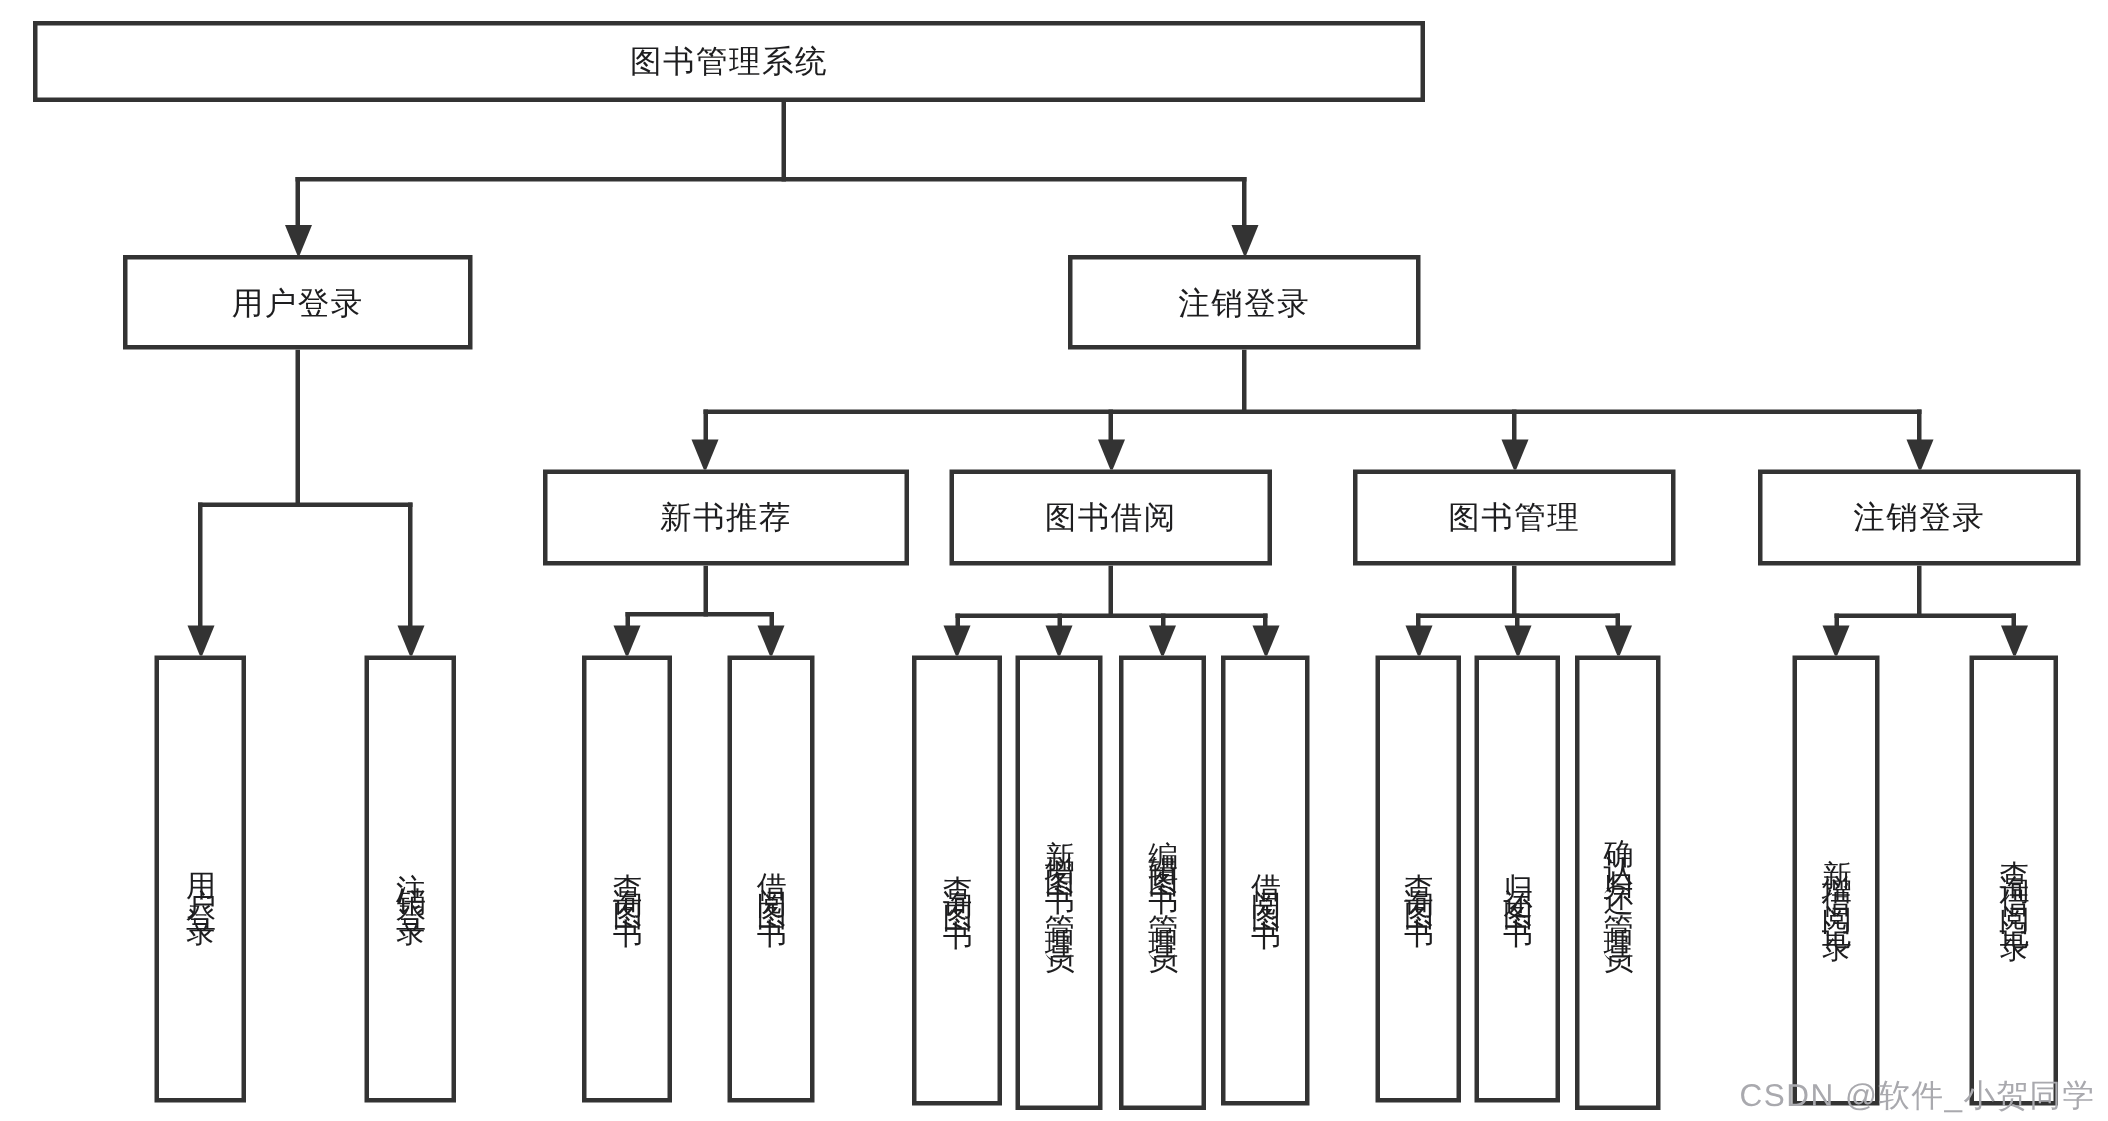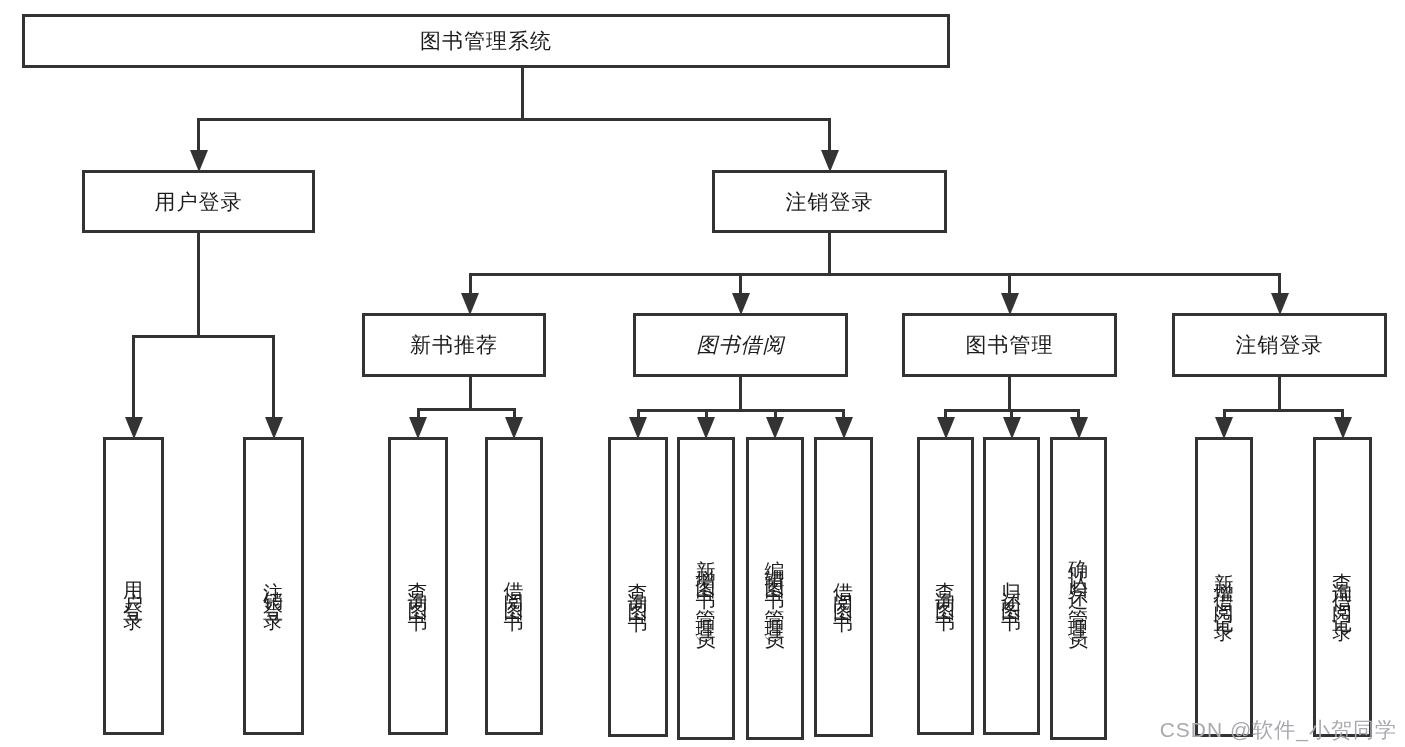--- a/index.html
+++ b/index.html
@@ -70,24 +70,24 @@
   <div id="diagram">
       <div class="node" style="left: 22px; top: 14px; width: 928px; height: 54px;">
         <span class="label-h">图书管理系统</span>
       </div>
       <div class="node" style="left: 82px; top: 170px; width: 233px; height: 63px;">
         <span class="label-h">用户登录</span>
       </div>
       <div class="node" style="left: 712px; top: 170px; width: 235px; height: 63px;">
         <span class="label-h">注销登录</span>
       </div>
-      <div class="node" style="left: 362px; top: 313px; width: 184px; height: 64px;">
+      <div class="node" style="left: 362px; top: 313px; width: 244px; height: 64px;">
         <span class="label-h">新书推荐</span>
       </div>
-      <div class="node" style="left: 633px; top: 313px; width: 215px; height: 64px; font-style: italic;">
+      <div class="node" style="left: 633px; top: 313px; width: 215px; height: 64px;">
         <span class="label-h">图书借阅</span>
       </div>
       <div class="node" style="left: 902px; top: 313px; width: 215px; height: 64px;">
         <span class="label-h">图书管理</span>
       </div>
       <div class="node" style="left: 1172px; top: 313px; width: 215px; height: 64px;">
         <span class="label-h">注销登录</span>
       </div>
       <div class="node" style="left: 103px; top: 437px; width: 61px; height: 298px;">
         <span class="label-v">用户登录</span>

